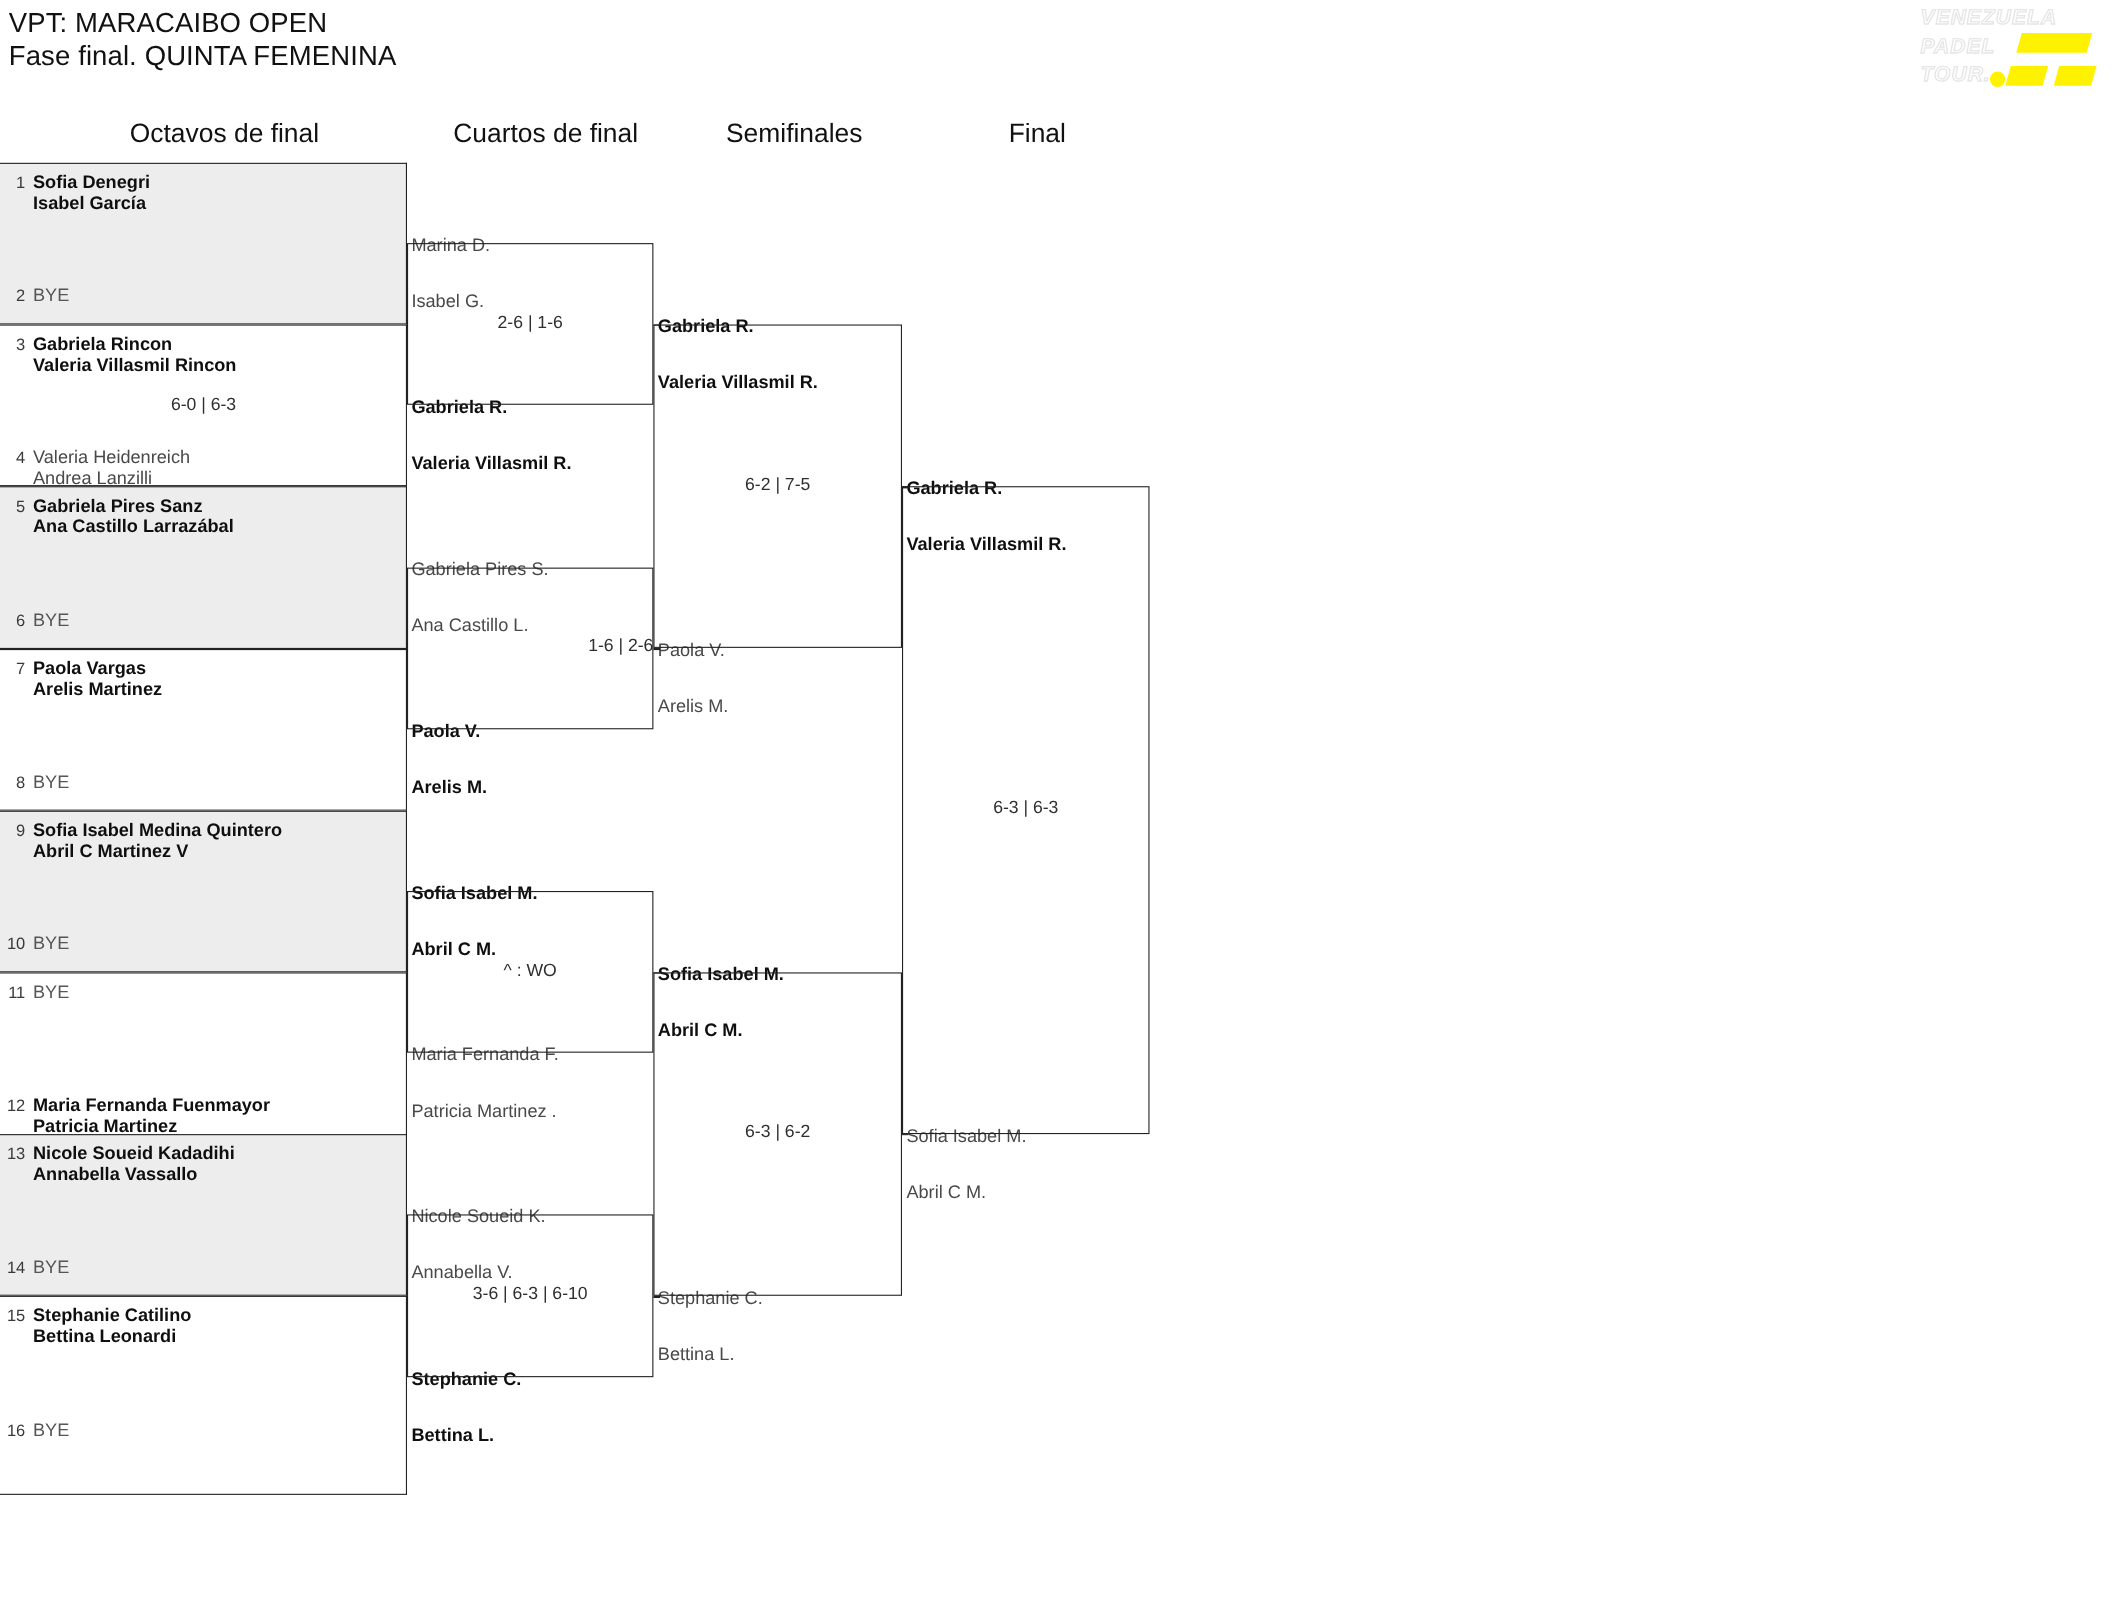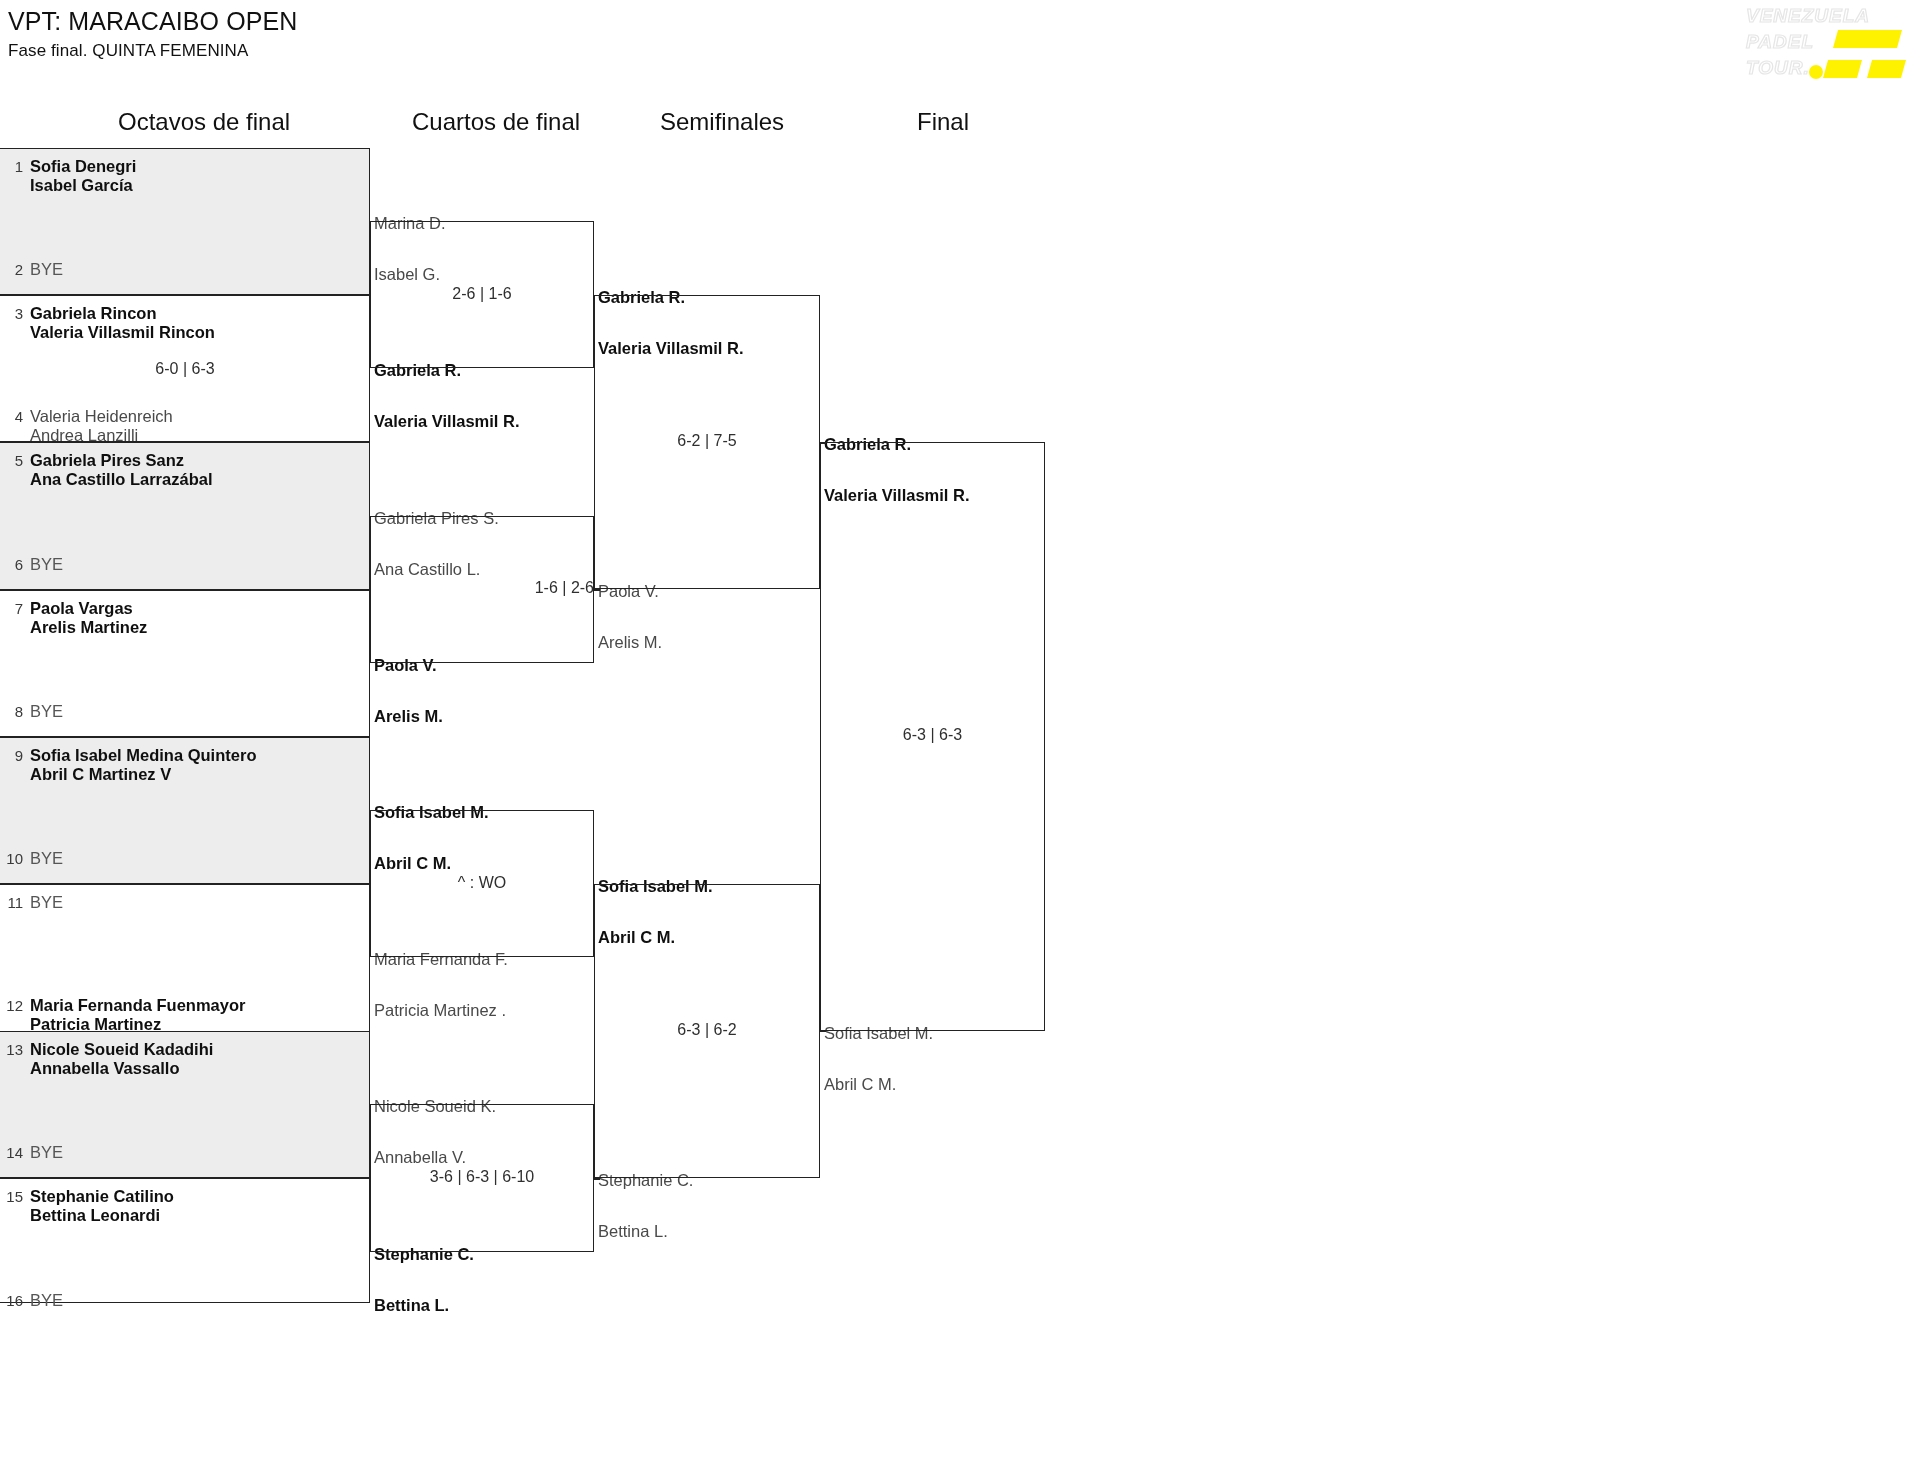--- a/index.html
+++ b/index.html
@@ -14,21 +14,21 @@
   }
   #root { position: relative; width: 1920px; height: 1459px; }
 
   
   .title-block { position: absolute; left: 8px; top: 6px; }
   .title-line1 {
     font-size: 25px; font-weight: 400; letter-spacing: .1px;
     line-height: 30px; color: #111;
   }
   .title-line2 {
-    font-size: 17px; font-weight: 400; letter-spacing: .1px;
+    font-size: 25px; font-weight: 400; letter-spacing: .1px;
     line-height: 30px; color: #111;
   }
 
   
   .logo { position: absolute; right: 8px; top: 2px; width: 172px; height: 84px; }
   .logo svg { display: block; }
 
   
   .round-head {
     position: absolute; top: 108px;
@@ -210,21 +210,21 @@
           <div class="names">
             <span class="n win">Nicole Soueid Kadadihi</span>
             <span class="n win">Annabella Vassallo</span>
           </div>
         </div>
         <div class="slot" style="top: 111.2px;">
           <div class="seedno">14</div>
           <div class="bye">BYE</div>
         </div>
       </div>
-      <div class="r1-block plain" style="top: 1178.4px; height: 125px;">
+      <div class="r1-block plain" style="top: 1178.4px; height: 181px;">
         <div class="slot" style="top: 8px;">
           <div class="seedno">15</div>
           <div class="names">
             <span class="n win">Stephanie Catilino</span>
             <span class="n win">Bettina Leonardi</span>
           </div>
         </div>
         <div class="slot" style="top: 111.2px;">
           <div class="seedno">16</div>
           <div class="bye">BYE</div>

